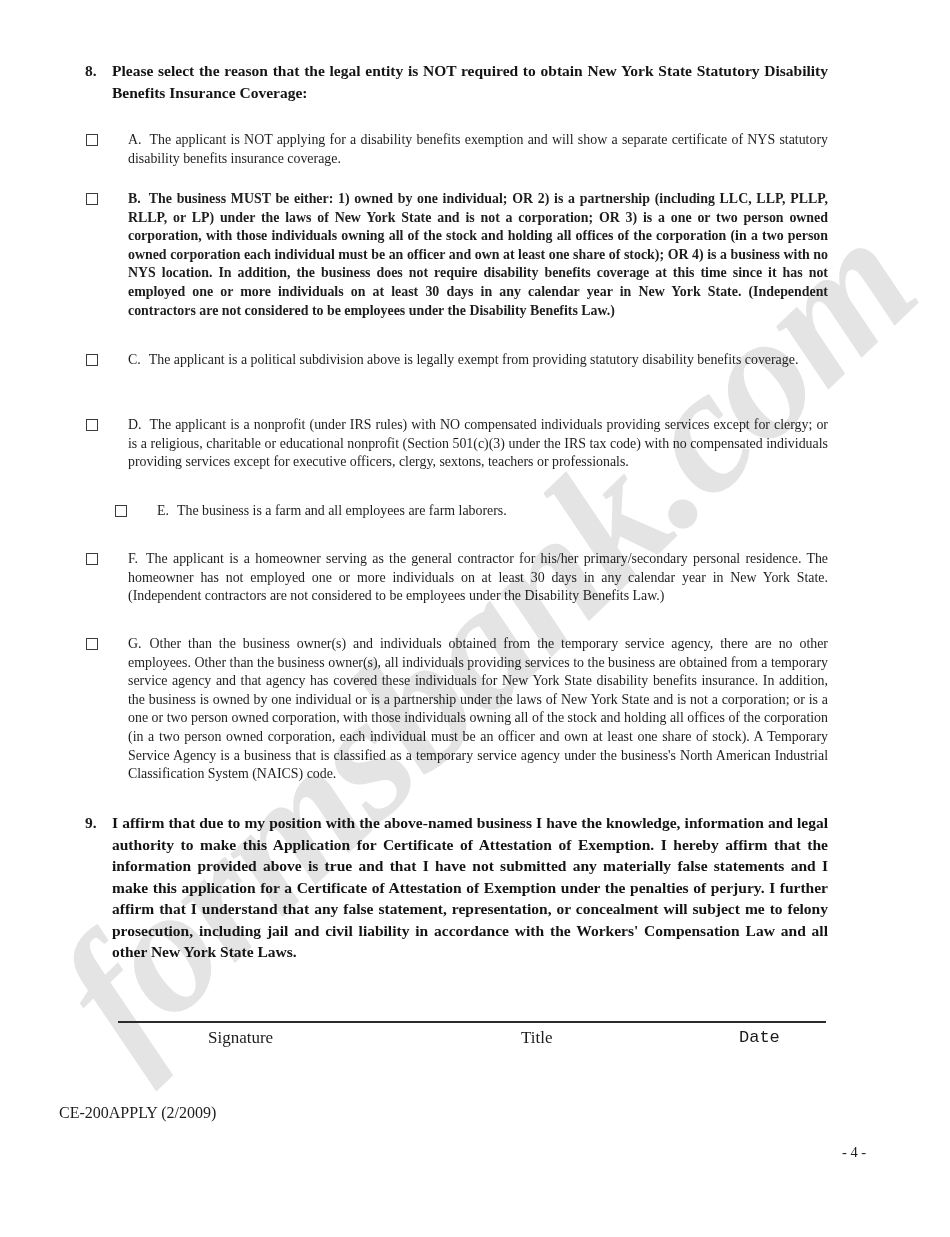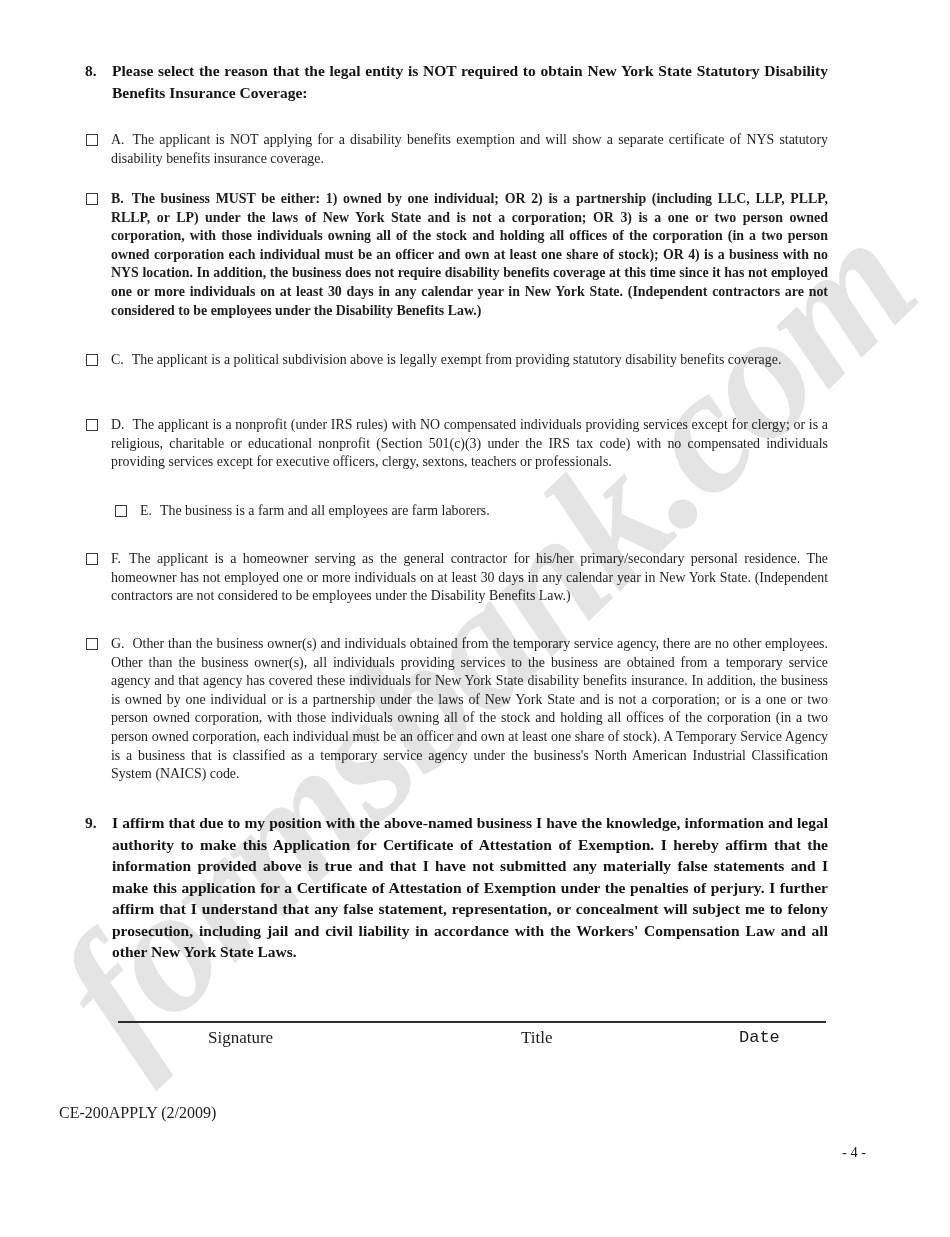--- a/index.html
+++ b/index.html
@@ -49,20 +49,21 @@
     text-align: justify;
     color: #141414;
   }
   .option {
     position: absolute;
     left: 86px;
     width: 742px;
     display: flex;
     align-items: flex-start;
     z-index: 1;
+    gap: 17px;
   }
   .cbox {
     flex: 0 0 12px;
     width: 12px;
     height: 12px;
     border: 1.4px solid #3a3a3a;
     margin-top: 3px;
     margin-right: 13px;
     background: #fff;
     box-sizing: border-box;

